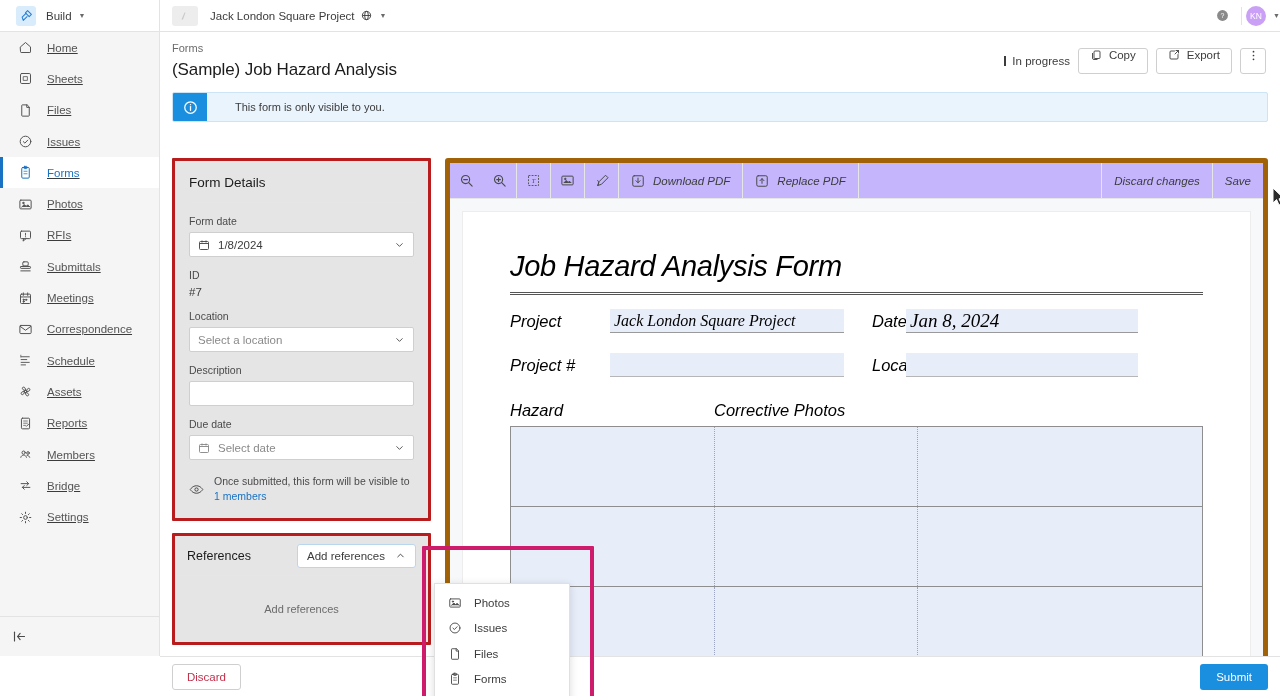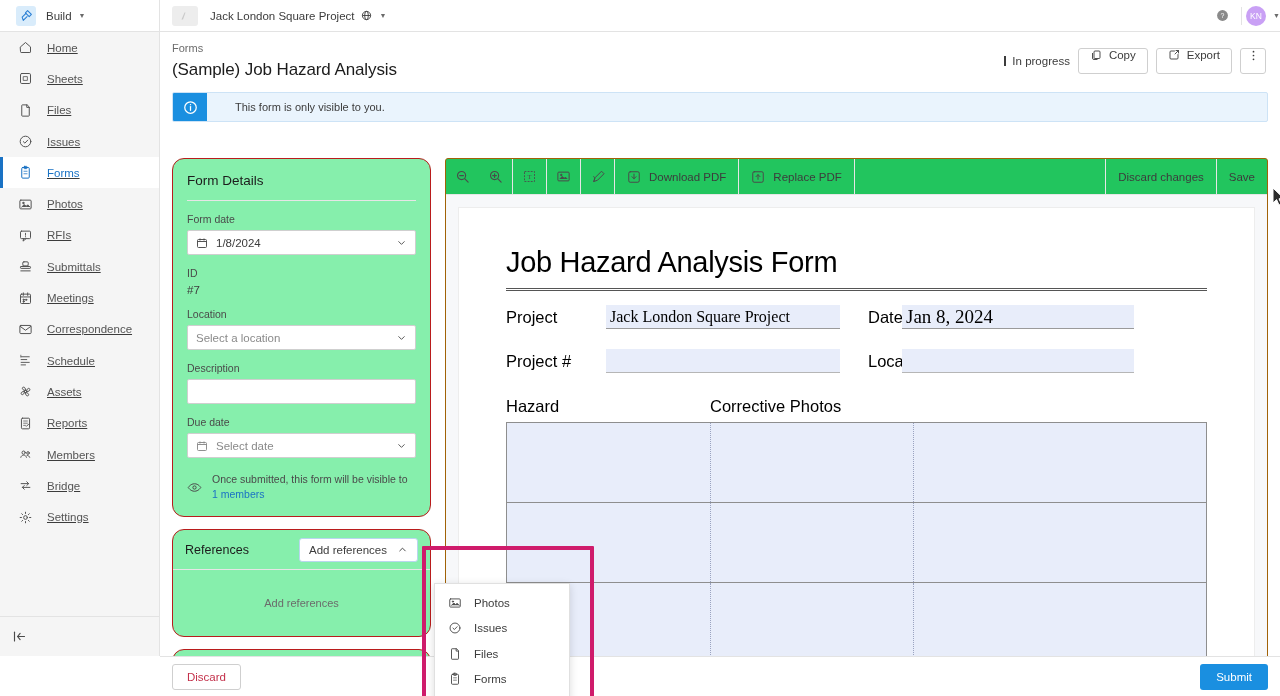--- a/index.html
+++ b/index.html
@@ -77,21 +77,21 @@
     margin:0 12px; height:30px; display:flex; align-items:stretch;
     border:1px solid #cde3f6; border-radius:2px; overflow:hidden; background:#eaf4fd;
   }
   .banner-ico { width:34px; background:#1a8fe0; display:flex; align-items:center; justify-content:center; }
   .banner-txt { display:flex; align-items:center; padding-left:28px; font-size:11px; color:#3c3c3c; }
 
   .content-row { position:absolute; left:12px; top:126px; right:12px; display:flex; gap:14px; }
 
   
   .left-col { width:259px; flex:none; position:relative; }
-  .card { border:1px solid #b91c1c; border-radius:12px; background:#86efac; }
+  .card { border:3px solid #b91c1c; border-radius:1px; background:#e5e5e5; }
   .card-title { font-size:13.5px; color:#1c1c1c; padding:14px 14px 0 14px; }
   .card-sep { height:1px; background:#e6e6e6; margin:12px 14px 0 14px; }
   .field { padding:0 14px; margin-top:12px; }
   .field-label { font-size:10.5px; color:#4a4a4a; margin-bottom:5px; }
   .field-static { font-size:11.5px; color:#3c3c3c; }
   .input {
     height:25px; border:1px solid #cfcfcf; border-radius:2px; background:#fff;
     display:flex; align-items:center; padding:0 8px; font-size:11.5px; color:#3c3c3c;
     position:relative;
   }
@@ -126,21 +126,21 @@
   .dropdown {
     position:absolute; left:274px; top:551px; width:136px; height:141px;
     background:#fff; border:1px solid #e0e0e0; box-shadow:0 2px 8px rgba(0,0,0,.14);
     z-index:45; padding:6px 0;
   }
   .dd-item { height:25.5px; display:flex; align-items:center; padding-left:12px; font-size:11.5px; color:#3c3c3c; gap:12px; }
   .dd-item .ico { width:15px; height:15px; display:flex; align-items:center; justify-content:center; flex:none;}
 
   
   .right-col { flex:1; }
-  .viewer { border:1px solid #a16207; border-radius:3px; overflow:hidden; background:#22c55e; height:504px; position:relative;}
+  .viewer { border:5px solid #a16207; border-radius:3px; overflow:hidden; background:#c4b5fd; height:504px; position:relative;font-style:italic;}
   .viewer-toolbar { height:36px; border-bottom:1px solid #e6e6e6; display:flex; align-items:stretch; }
   .tool-grp { display:flex; align-items:center; border-right:1px solid #e6e6e6; }
   .tool-btn { width:33px; height:35px; display:flex; align-items:center; justify-content:center; }
   .tool-btn-lbl { display:flex; align-items:center; gap:8px; padding:0 12px; height:35px; font-size:11.5px; color:#3c3c3c; }
   .tool-spacer { flex:1; border-right:1px solid #e6e6e6; position:relative;}
   .tool-text { display:flex; align-items:center; padding:0 12px; font-size:11.5px; color:#3c3c3c; border-right:1px solid #e6e6e6;}
   .tool-text:last-child { border-right:none; }
   .viewer-body { position:absolute; left:0; top:36px; right:0; bottom:0; background:#f7f8fa; overflow:hidden; }
   .pdf-page {
     position:absolute; left:13px; top:13px; right:13px; bottom:-40px; background:#fff;

